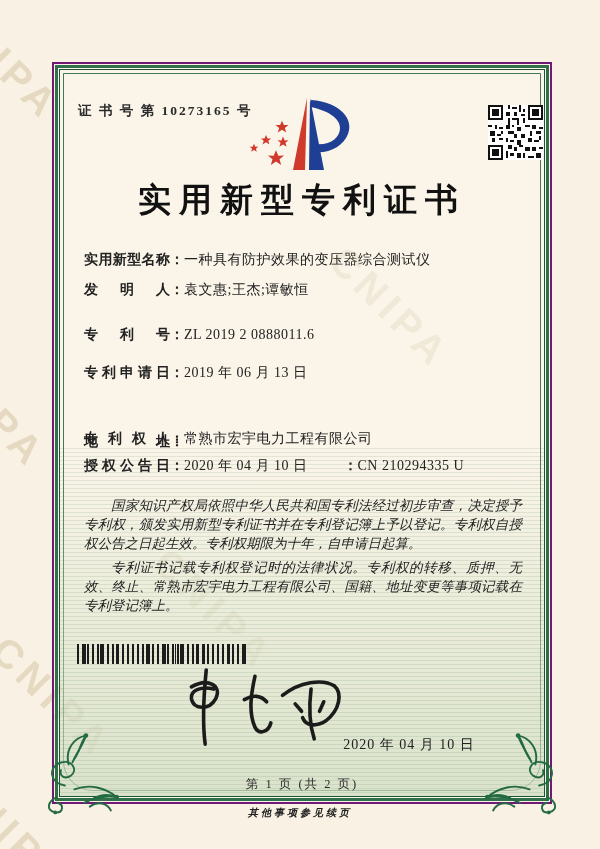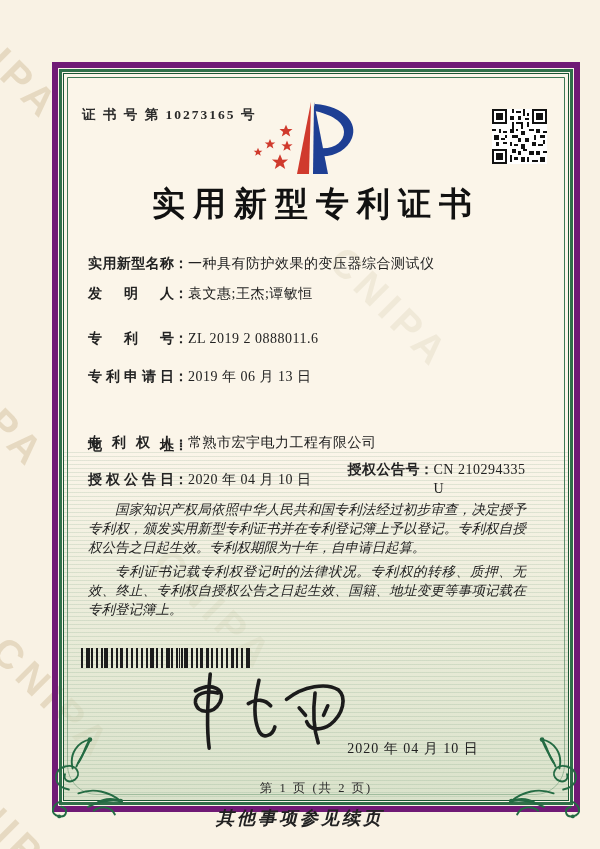--- a/index.html
+++ b/index.html
@@ -18,21 +18,21 @@
     font-family:"Liberation Sans","DejaVu Sans",sans-serif;
     font-weight:bold;font-size:40px;letter-spacing:6px;
     color:rgba(202,180,140,0.40);
     transform:rotate(45deg);transform-origin:left top;
     white-space:nowrap;user-select:none;pointer-events:none;
   }
   .wm.light{color:rgba(200,185,150,0.30);}
   
   .frame{
     position:absolute;left:52px;top:62px;width:496px;height:738px;
-    border:6px solid #701a75;background:rgba(255,253,246,0.30);padding-left:20px;
+    border:2px solid #701a75;background:rgba(255,253,246,0.30);
   }
   .frame .b2{position:absolute;inset:1px;border:3px solid #2f7049;pointer-events:none;}
   .frame .b3{position:absolute;inset:5px;border:1px solid #1a5634;pointer-events:none;}
   .innerline{
     position:absolute;left:9px;right:9px;top:9px;bottom:11px;
     border:1px solid rgba(42,107,69,0.9);
     border-radius:0 0 30px 30px;pointer-events:none;
   }
   .tint{
     position:absolute;left:6px;right:6px;bottom:6px;top:52%;
@@ -49,21 +49,21 @@
     position:absolute;left:24px;top:38px;
     font-size:13.5px;letter-spacing:2px;color:#2b2b2b;font-weight:600;
   }
   .logo{position:absolute;left:191px;top:30px;width:130px;height:84px;}
   .qr{position:absolute;left:434px;top:41px;width:55px;height:55px;}
   .title{
     position:absolute;left:0;top:114px;width:100%;text-align:center;
     font-size:33px;font-weight:bold;letter-spacing:8px;color:#111;
   }
   .frow{
-    position:absolute;left:30px;width:440px;display:flex;align-items:center;
+    position:absolute;left:30px;width:440px;display:flex;align-items:flex-start;
     font-size:14px;color:#222;line-height:19px;
   }
   .flabel{
     display:inline-block;width:86px;font-weight:600;
     text-align:justify;text-align-last:justify;flex:none;
   }
   .fcolon{flex:none;font-weight:600;}
   .fvalue{flex:1 1 auto;letter-spacing:0.5px;}
   .fgroup2{display:flex;margin-left:36px;}
   .fgroup2 .flabel{width:72px;}
@@ -89,21 +89,21 @@
   .issuedate{
     position:absolute;left:260px;top:672px;width:190px;text-align:center;
     font-size:14px;letter-spacing:1px;color:#222;
   }
   .pagefoot{
     position:absolute;left:0;top:712px;width:100%;text-align:center;
     font-size:12.5px;letter-spacing:2px;color:#2b2b2b;
   }
   .contnote{
     position:absolute;left:0;top:806px;width:100%;text-align:center;
-    font-size:18px;letter-spacing:3px;color:#222;font-weight:600;font-style:italic;
+    font-size:10px;letter-spacing:3px;color:#222;font-weight:600;font-style:italic;
   }
 </style>
 </head>
 <body>
 
 <div class="page">
 
   <div class="wm" style="left:-38px;top:-10px;">CNIPA</div>
   <div class="wm light" style="left:352px;top:238px;">CNIPA</div>
   <div class="wm" style="left:-52px;top:338px;">CNIPA</div>
@@ -256,29 +256,28 @@
     </div>
     <div class="frow" style="top:368px;width:446px;">
       <span class="flabel">地址</span>
         <span class="fcolon">：</span>
     </div>
     <div class="frow" style="top:392px;">
       <span class="flabel">授权公告日</span>
         <span class="fcolon">：</span>
       <span class="fvalue" style="flex:none;">2020 年 04 月 10 日</span>
       <span class="fgroup2">
-        <span class="flabel">授权公告号</span>
           <span class="fcolon">：</span>
         <span class="fvalue">CN 210294335 U</span>
       </span>
     </div>
 
     <div class="paras">
       <p>国家知识产权局依照中华人民共和国专利法经过初步审查，决定授予专利权，颁发实用新型专利证书并在专利登记簿上予以登记。专利权自授权公告之日起生效。专利权期限为十年，自申请日起算。</p>
-      <p>专利证书记载专利权登记时的法律状况。专利权的转移、质押、无效、终止、专利权自授权公告之日起生效、国籍、地址变更等事项记载在专利登记簿上。</p>
+      <p>专利证书记载专利权登记时的法律状况。专利权的转移、质押、无效、终止、常熟市宏宇电力工程有限公司、国籍、地址变更等事项记载在专利登记簿上。</p>
     </div>
 
     <div class="barcode"></div>
 
 
     <svg class="signature" viewBox="0 0 170 80">
       <g fill="none" stroke="#1b1b1b" stroke-width="3.4" stroke-linecap="round" stroke-linejoin="round">
         <path d="M38,6 C36,26 34,54 37,76"></path>
         <path d="M24,22 C40,13 53,21 47,33 C41,44 26,44 24,33 C23,25 34,21 45,24"></path>
         <path d="M84,12 C80,30 78,46 84,60 C88,68 97,64 99,56"></path>

